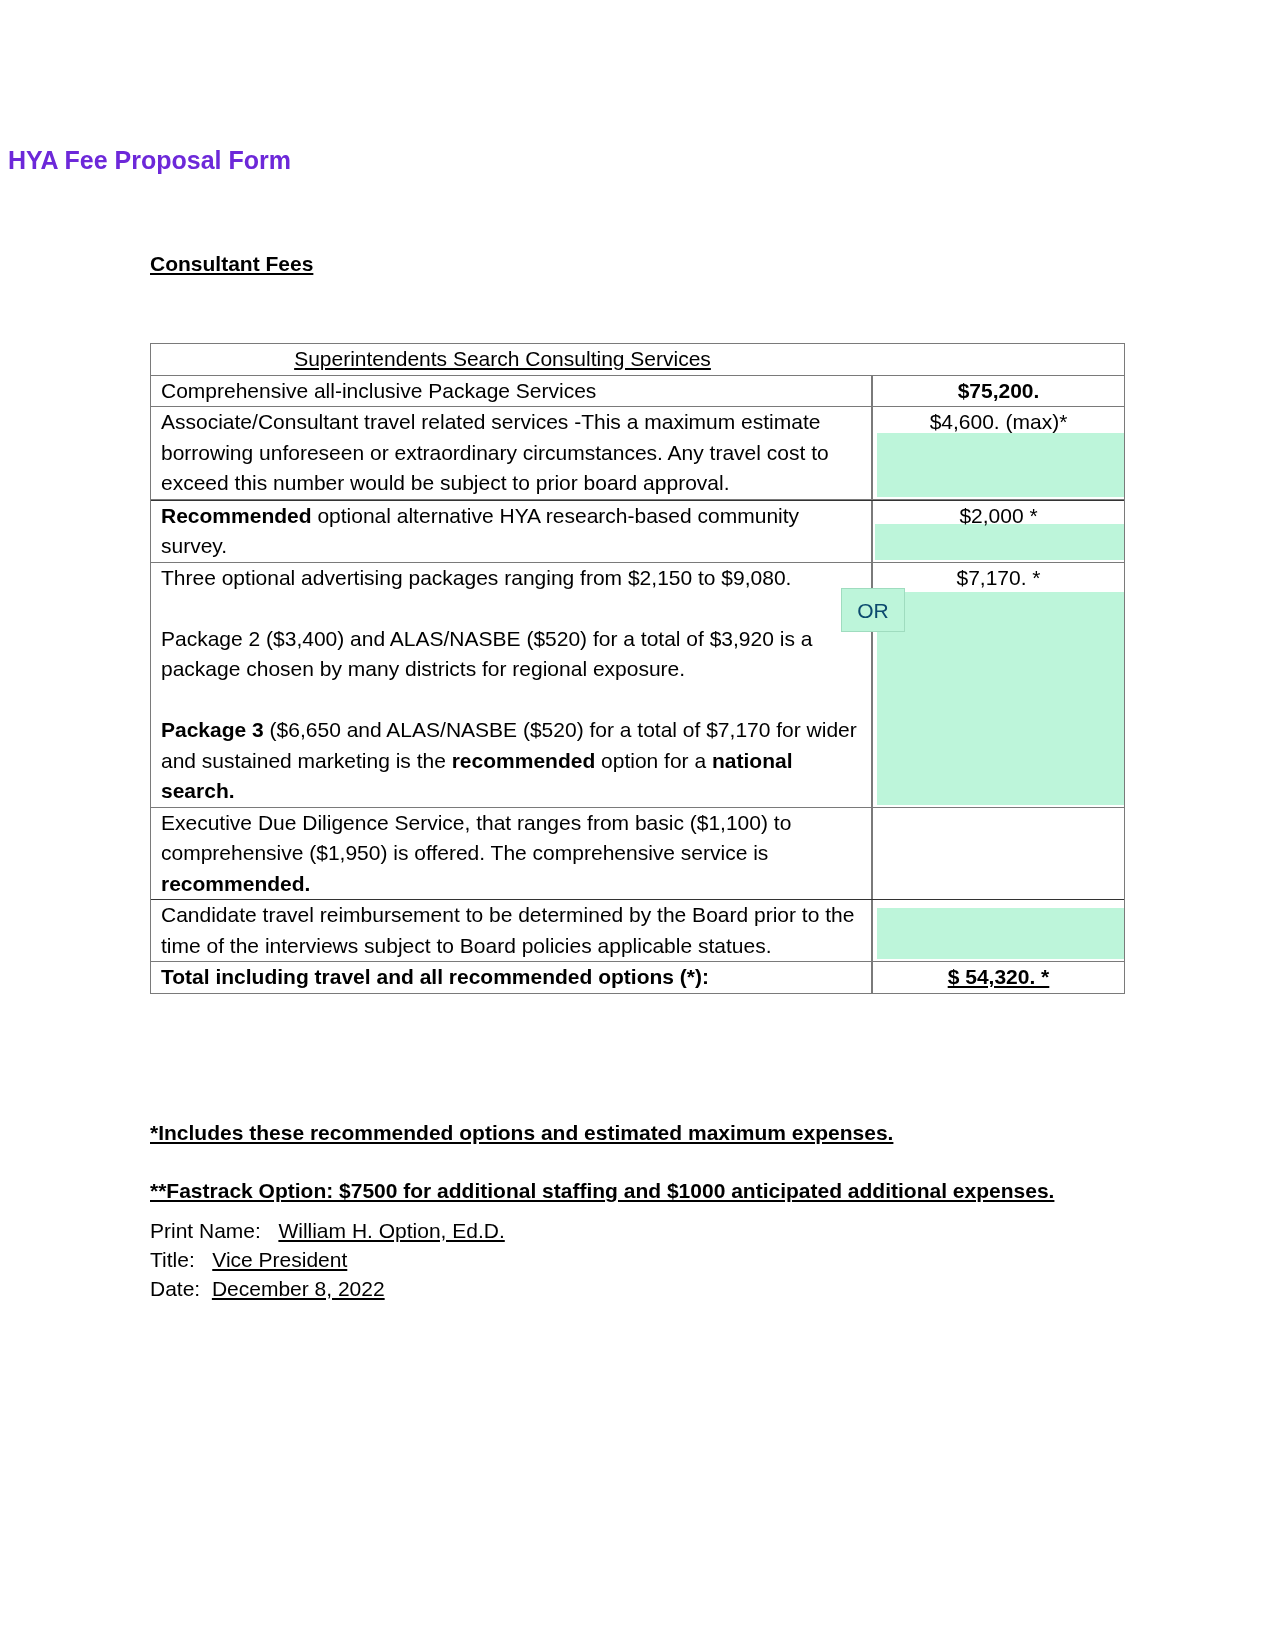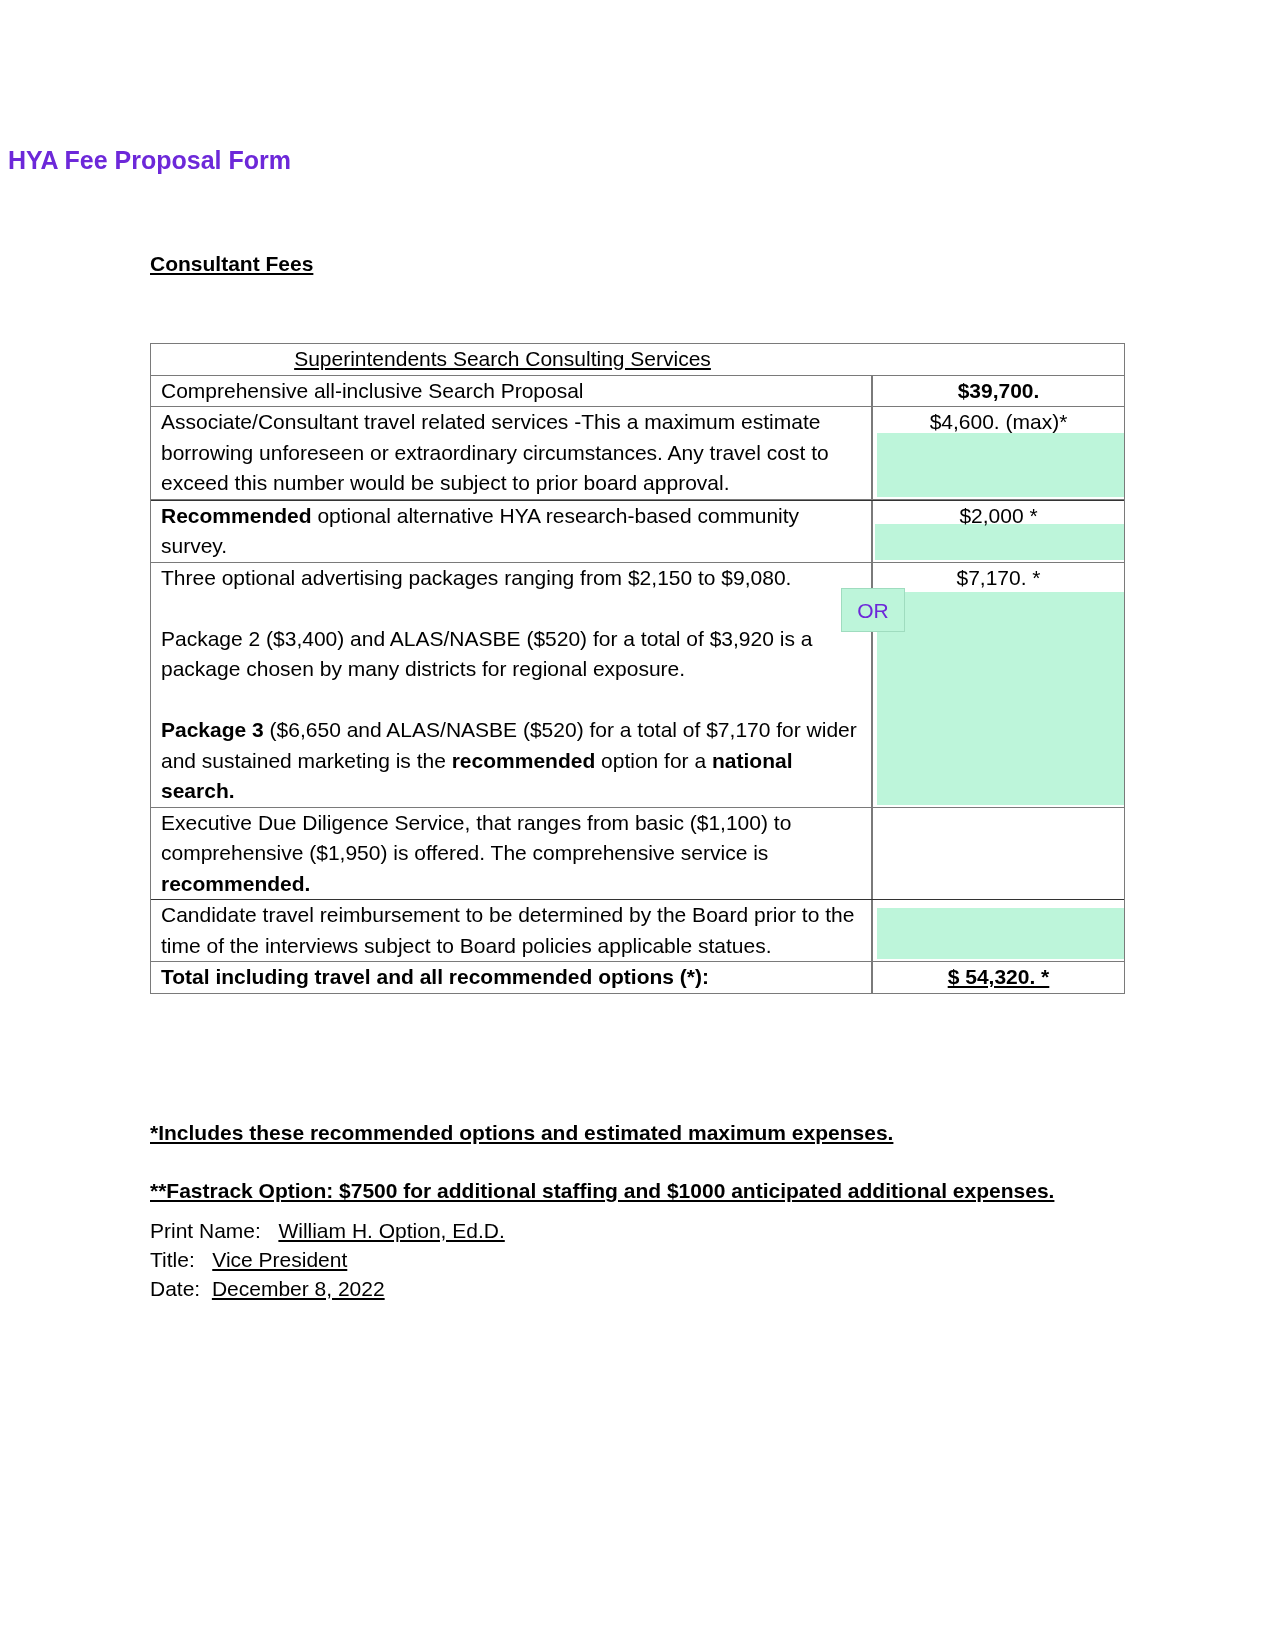--- a/index.html
+++ b/index.html
@@ -10,40 +10,40 @@
   .row { display: flex; border-top: 1.5px solid #7a7a7a; font-size: 21px; line-height: 30.5px; }
   .row.first { border-top: none; }
   .row.dark { border-top: 1.5px solid #333; }
   .cell-desc { width: 722px; padding: 0 10px; box-sizing: border-box; border-right: 2px solid #7a7a7a; }
   .cell-amt { flex: 1; position: relative; text-align: center; }
   .header-cell { width: 100%; text-align: center; text-decoration: underline; padding-right: 270px; box-sizing: border-box; }
   .green { position: absolute; left: 4px; right: 0; background: #bdf5da; }
   .amt-text { position: relative; z-index: 1; }
   .bold { font-weight: bold; }
   .gap { height: 30.5px; }
-  .or-box { position: absolute; left: 841px; top: 588px; width: 64px; height: 44px; background: #bdf5da; border: 1.5px solid #9fdcbf; box-sizing: border-box; color: #6d28d9; font-size: 21px; text-align: center; line-height: 44px; z-index: 3; }
+  .or-box { position: absolute; left: 841px; top: 588px; width: 64px; height: 44px; background: #bdf5da; border: 1.5px solid #9fdcbf; box-sizing: border-box; color: #0c4a6e; font-size: 21px; text-align: center; line-height: 44px; z-index: 3; }
   .note { position: absolute; left: 150px; font-size: 21px; font-weight: bold; text-decoration: underline; margin-top: 18px; }
   .sig { position: absolute; left: 150px; font-size: 21px; }
   .sig .val { text-decoration: underline; }
 </style>
 </head>
 <body>
 
 <div class="title">HYA Fee Proposal Form</div>
 <div class="section-head">Consultant Fees</div>
 
 <div class="table">
   <div class="row first">
     <div class="header-cell">Superintendents Search Consulting Services</div>
   </div>
 
   <div class="row">
-    <div class="cell-desc">Comprehensive all-inclusive Search Proposal</div>
+    <div class="cell-desc">Comprehensive all-inclusive Package Services</div>
     <div class="cell-amt bold">
-      <span class="amt-text">$39,700.</span>
+      <span class="amt-text">$75,200.</span>
     </div>
   </div>
 
   <div class="row">
     <div class="cell-desc">Associate/Consultant travel related services -This a maximum estimate borrowing unforeseen or extraordinary circumstances. Any travel cost to exceed this number would be subject to prior board approval.</div>
     <div class="cell-amt">
       <div class="green" style="top:26px; bottom:2px;"></div>
       <span class="amt-text">$4,600. (max)*</span>
     </div>
   </div>

